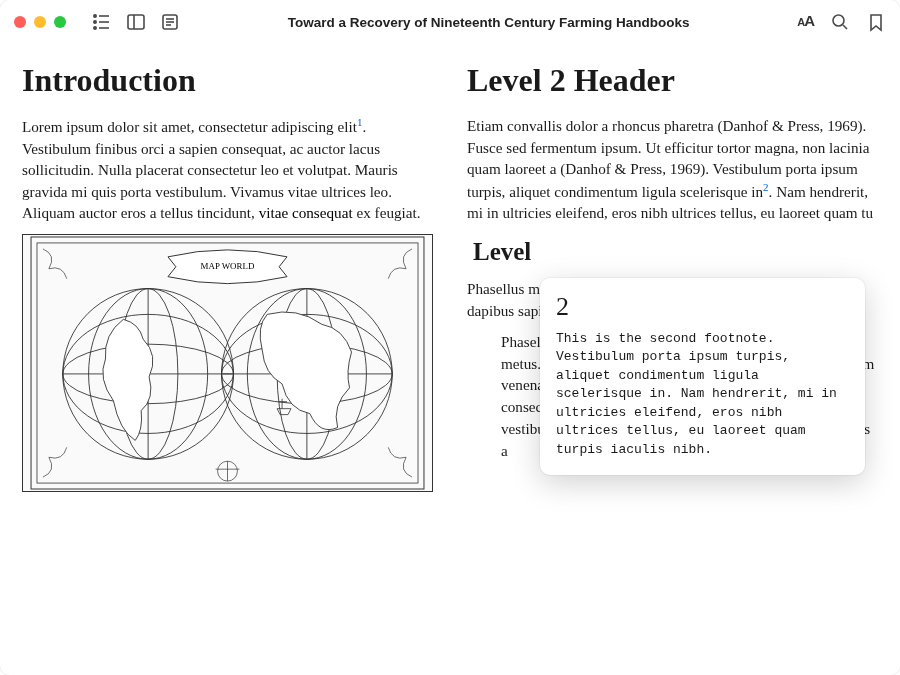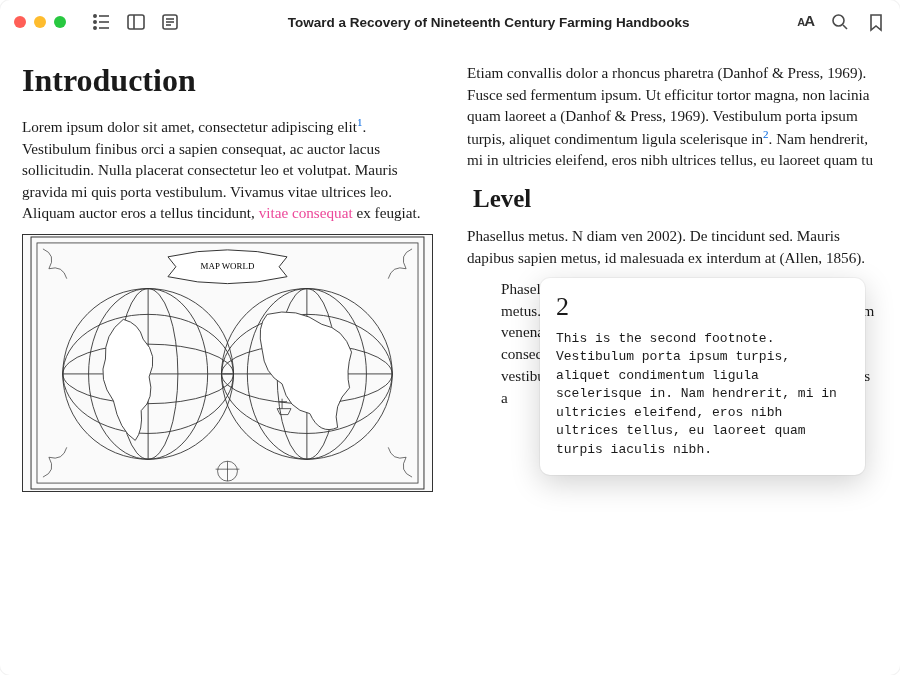--- a/index.html
+++ b/index.html
@@ -15,21 +15,21 @@
   .title { flex: 1; text-align: center; font-size: 13.5px; font-weight: 700; color: #222; }
   .tb-right { display: flex; gap: 16px; align-items: flex-start; }
   .aa { font-size: 15px; font-weight: 600; letter-spacing: -1px; color: #333; }
   .aa small { font-size: 11px; font-weight: 600; }
   .content { flex: 1; display: flex; padding: 18px 22px 32px 22px; gap: 34px; font-family: Georgia, 'Times New Roman', serif; color: #1a1a1a; position: relative; overflow: hidden; }
   .col { flex: 1; min-width: 0; }
   h1 { font-size: 32px; font-weight: 700; margin-bottom: 16px; font-family: Georgia, serif; }
   h2 { font-size: 25px; font-weight: 700; margin: 14px 6px 12px; font-family: Georgia, serif; }
   p { font-size: 15.2px; line-height: 1.42; margin-bottom: 10px; }
   .sup { color: #0066e0; font-size: 11px; vertical-align: super; cursor: pointer; }
-  .link { color: #ec4899; }
+  .link { color: #000000; }
   .figure { width: 100%; height: 258px; border: 1.5px solid #333; margin-top: 6px; position: relative; background: #fafafa; overflow: hidden; text-decoration: underline; }
   .figure svg { width: 100%; height: 100%; }
   .blockquote { padding-left: 34px; font-size: 15.2px; line-height: 1.42; }
   .popover { position: absolute; left: 540px; top: 234px; width: 325px; background: #fff; border-radius: 10px; box-shadow: 0 8px 30px rgba(0,0,0,0.18), 0 0 0 1px rgba(0,0,0,0.04); padding: 14px 16px 16px; z-index: 50; }
   .popover .num { font-size: 26px; font-family: Georgia, serif; margin-bottom: 8px; }
   .popover .body { font-size: 13px; line-height: 1.42; font-family: Liberation Mono, monospace; }
 </style>
 </head>
 <body>
 
@@ -131,20 +131,21 @@
 
           <g stroke="#333" stroke-width="0.8" fill="none">
             <path d="M250 175 l14 0 l-3 6 l-8 0 z"></path>
             <path d="M255 175 v-10 M252 168 h8"></path>
           </g>
         </svg>
       </div>
     </div>
 
     <div class="col">
+      <h1>Level 2 Header</h1>
       <p>
         <span>Etiam convallis dolor a rhoncus pharetra (Danhof &amp; Press, 1969). Fusce sed fermentum ipsum. Ut efficitur tortor magna, non lacinia quam laoreet a (Danhof &amp; Press, 1969). Vestibulum porta ipsum turpis, aliquet condimentum ligula scelerisque in</span><span class="sup">2</span><span>. Nam hendrerit, mi in ultricies eleifend, eros nibh ultrices tellus, eu laoreet quam tu</span>
       </p>
       <h2>Level</h2>
       <p>Phasellus metus. N diam ven 2002). De tincidunt sed. Mauris dapibus sapien metus, id malesuada ex interdum at (Allen, 1856).</p>
       <p class="blockquote">
         <span>Phasellus erat ligula, mattis sit amet sagittis et, porta non metus. Nulla placerat est non pharetra luctus. Cras vitae diam venenatis, porta odio nec, scelerisque nibh. Nulla placerat consectetur leo et volutpat. Mauris gravida mi quis porta vestibulum. Vivamus vitae ultrices leo</span><span class="sup">3</span><span>. Aliquam auctor eros a</span>
       </p>
     </div>
 

